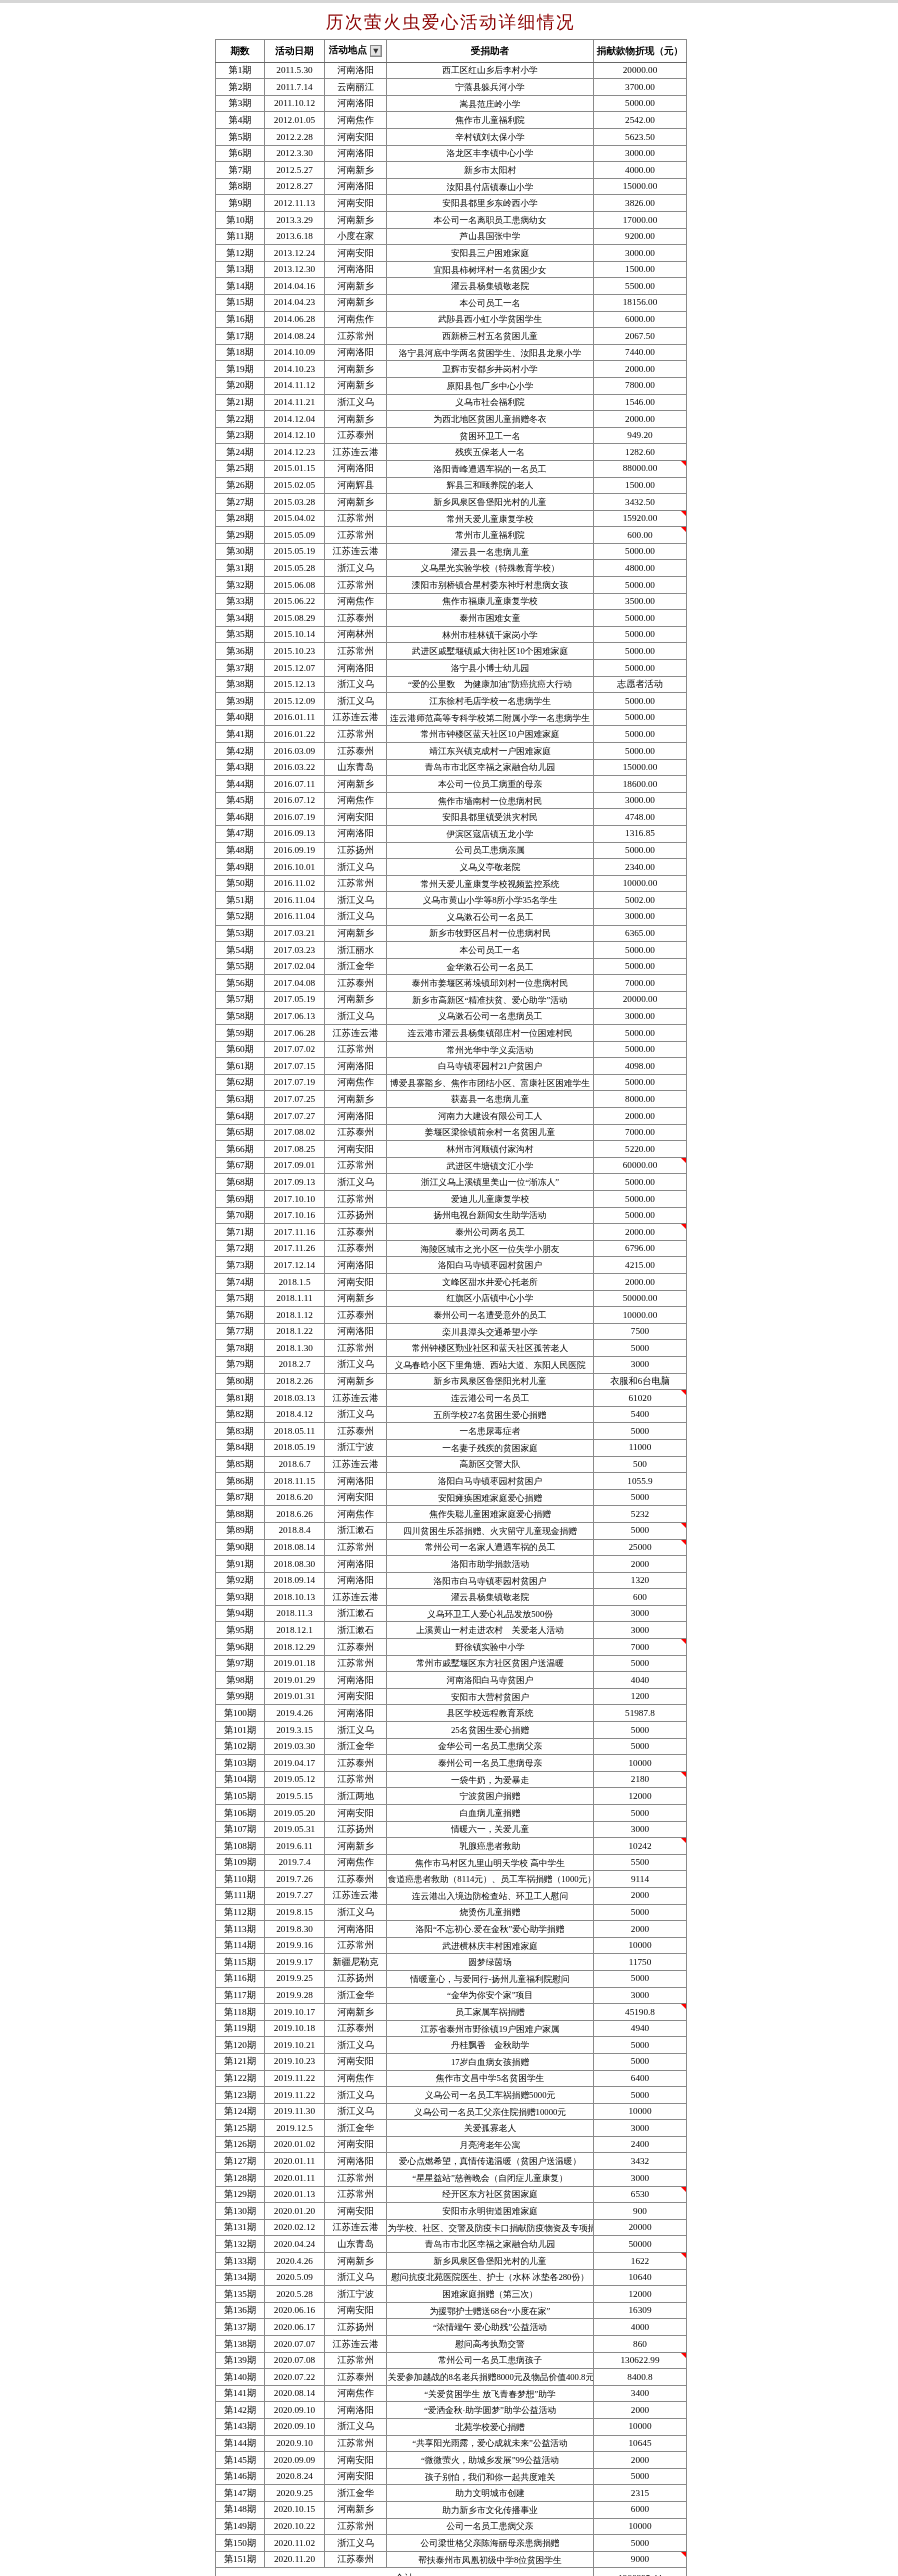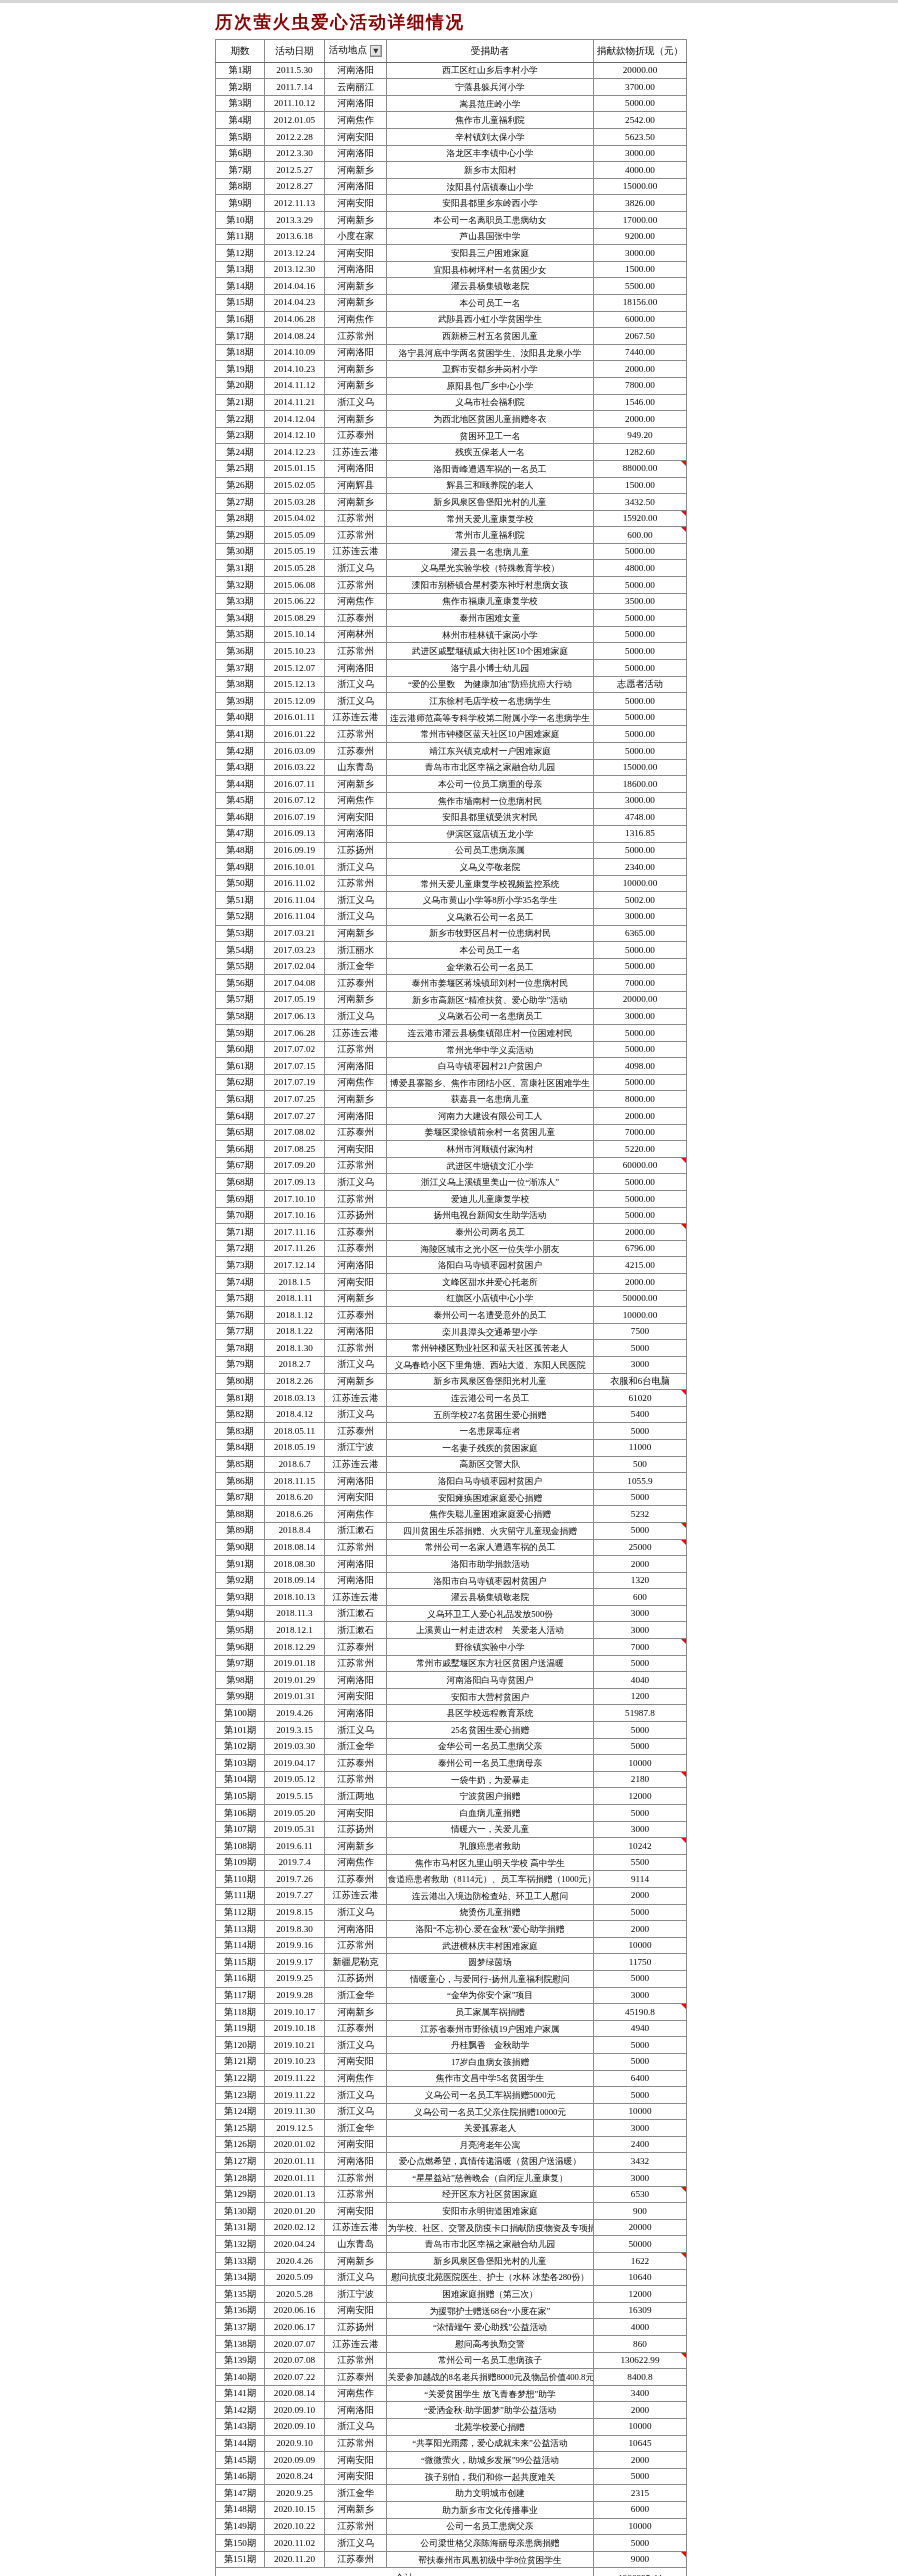--- a/index.html
+++ b/index.html
@@ -3,31 +3,31 @@
 <meta charset="utf-8">
 <style>
   html,body{margin:0;padding:0;}
   body{
     width:899px;height:2576px;background:#ffffff;position:relative;
     font-family:"Liberation Serif","DejaVu Serif",serif;color:#000;
   }
   .top-strip{position:absolute;top:0;left:0;width:899px;height:3.3px;background:#d6d6d6;}
   .sheet{position:absolute;top:5px;left:215px;width:471px;}
   .title{
-    font-size:17.5px;font-weight:bold;letter-spacing:1.7px;
+    text-align:center;font-size:17.5px;font-weight:normal;letter-spacing:1.7px;
     color:#8b0000;margin:6.7px 0 5.8px 0;line-height:21.6px;
   }
   table{border-collapse:collapse;table-layout:fixed;width:471px;border:1.7px solid #555;}
   col.c0{width:49px;}col.c1{width:60px;}col.c2{width:62px;}col.c3{width:207px;}col.c4{width:93px;}
   th,td{
     border:0.8px solid #8a8a8a;text-align:center;vertical-align:middle;
     font-size:9.2px;padding:0 0.8px;height:15.6px;line-height:1.15;
     overflow:hidden;white-space:nowrap;
   }
-  thead th{height:21.6px;font-size:9.6px;font-weight:normal;border-bottom:1.7px solid #666;}
+  thead th{height:21.6px;font-size:9.6px;font-weight:bold;border-bottom:1.7px solid #666;}
   td.c3{font-size:8.7px;}
   td.c4{position:relative;}
   tfoot td{height:19px;font-weight:normal;}
   .note-tri{
     position:absolute;top:0;right:0;width:0;height:0;
     border-top:5px solid #ff0000;border-left:5px solid transparent;
   }
   .filter-btn{
     display:inline-block;width:10.8px;height:10.8px;margin-left:2.5px;vertical-align:middle;
     background:#e4e4e4;border:0.8px solid #888;box-shadow:inset -0.8px -0.8px 0 #aaa;
@@ -520,21 +520,21 @@
         </tr>
         <tr>
           <td class="c0">第66期</td>
           <td class="c1">2017.08.25</td>
           <td class="c2">河南安阳</td>
           <td class="c3">林州市河顺镇付家沟村</td>
           <td class="c4">5220.00</td>
         </tr>
         <tr>
           <td class="c0">第67期</td>
-          <td class="c1">2017.09.20</td>
+          <td class="c1">2017.09.01</td>
           <td class="c2">江苏常州</td>
           <td class="c3">武进区牛塘镇文汇小学</td>
           <td class="c4">60000.00<span class="note-tri"></span></td>
         </tr>
         <tr>
           <td class="c0">第68期</td>
           <td class="c1">2017.09.13</td>
           <td class="c2">浙江义乌</td>
           <td class="c3">浙江义乌上溪镇里美山一位“渐冻人”</td>
           <td class="c4">5000.00</td>

